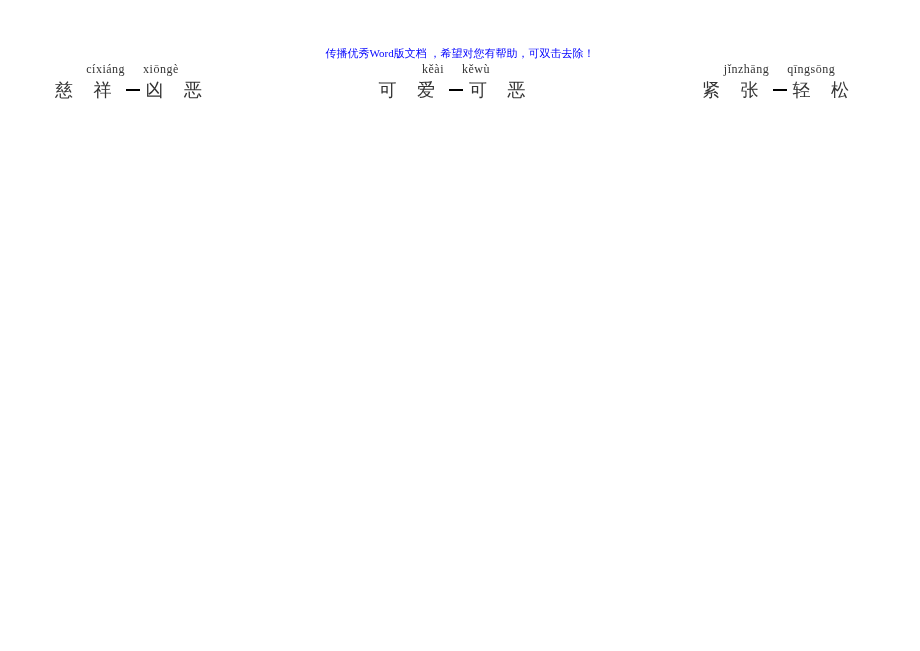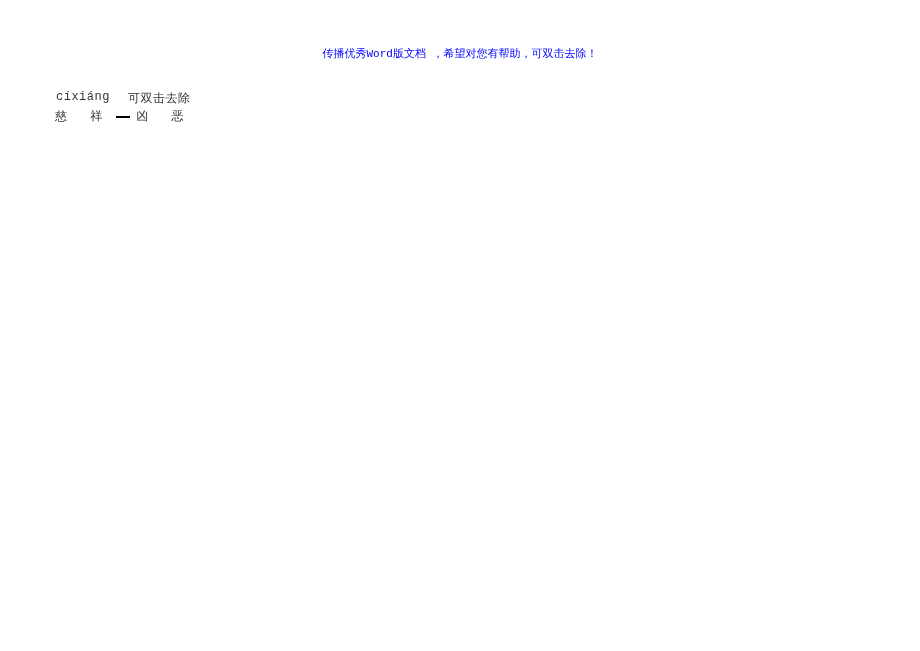--- a/index.html
+++ b/index.html
@@ -1,19 +1,18 @@
 <!DOCTYPE html>
 <html><head>
   <meta charset="utf-8">
   <style>
     * {
       margin: 0;
       padding: 0;
       box-sizing: border-box;
-      font-family: Liberation Mono, monospace;
     }
     body {
       width: 920px;
       height: 651px;
       background: #ffffff;
       font-family: "SimSun", "宋体", serif;
       position: relative;
     }
     .header-note {
       position: absolute;
@@ -25,40 +24,39 @@
       font-size: 11px;
       font-weight: normal;
     }
     .content-row {
       position: absolute;
       top: 62px;
       left: 55px;
       right: 63px;
       display: flex;
       justify-content: space-between;
-      margin-top: 28px;
     }
     .word-pair {
       display: flex;
       flex-direction: column;
       align-items: center;
     }
     .pinyin-row {
       display: flex;
       gap: 18px;
       font-size: 12px;
       color: #333;
       font-family: "Times New Roman", serif;
       letter-spacing: 0.5px;
     }
     .hanzi-row {
       display: flex;
       align-items: center;
       gap: 4px;
-      font-size: 12px;
+      font-size: 18px;
       color: #333;
       margin-top: 1px;
     }
     .hanzi-word {
       letter-spacing: 8px;
     }
     .dash {
       display: inline-block;
       width: 14px;
       height: 2px;
@@ -70,26 +68,48 @@
 </head>
 <body>
 
 <div class="header-note">传播优秀Word版文档 ，希望对您有帮助，可双击去除！</div>
 
 <div class="content-row">
 
   <div class="word-pair">
     <div class="pinyin-row">
       <span>cíxiáng</span>
-      <span>可双击去除</span>
+      <span>xiōngè</span>
     </div>
     <div class="hanzi-row">
       <span class="hanzi-word">慈 祥</span>
       <span class="dash"></span>
       <span class="hanzi-word">凶 恶</span>
     </div>
   </div>
 
+  <div class="word-pair">
+    <div class="pinyin-row">
+      <span>kěài</span>
+      <span>kěwù</span>
+    </div>
+    <div class="hanzi-row">
+      <span class="hanzi-word">可 爱</span>
+      <span class="dash"></span>
+      <span class="hanzi-word">可 恶</span>
+    </div>
+  </div>
 
+  <div class="word-pair">
+    <div class="pinyin-row">
+      <span>jǐnzhāng</span>
+      <span>qīngsōng</span>
+    </div>
+    <div class="hanzi-row">
+      <span class="hanzi-word">紧 张</span>
+      <span class="dash"></span>
+      <span class="hanzi-word">轻 松</span>
+    </div>
+  </div>
 
 
 
 </div>
 
 </body></html>

